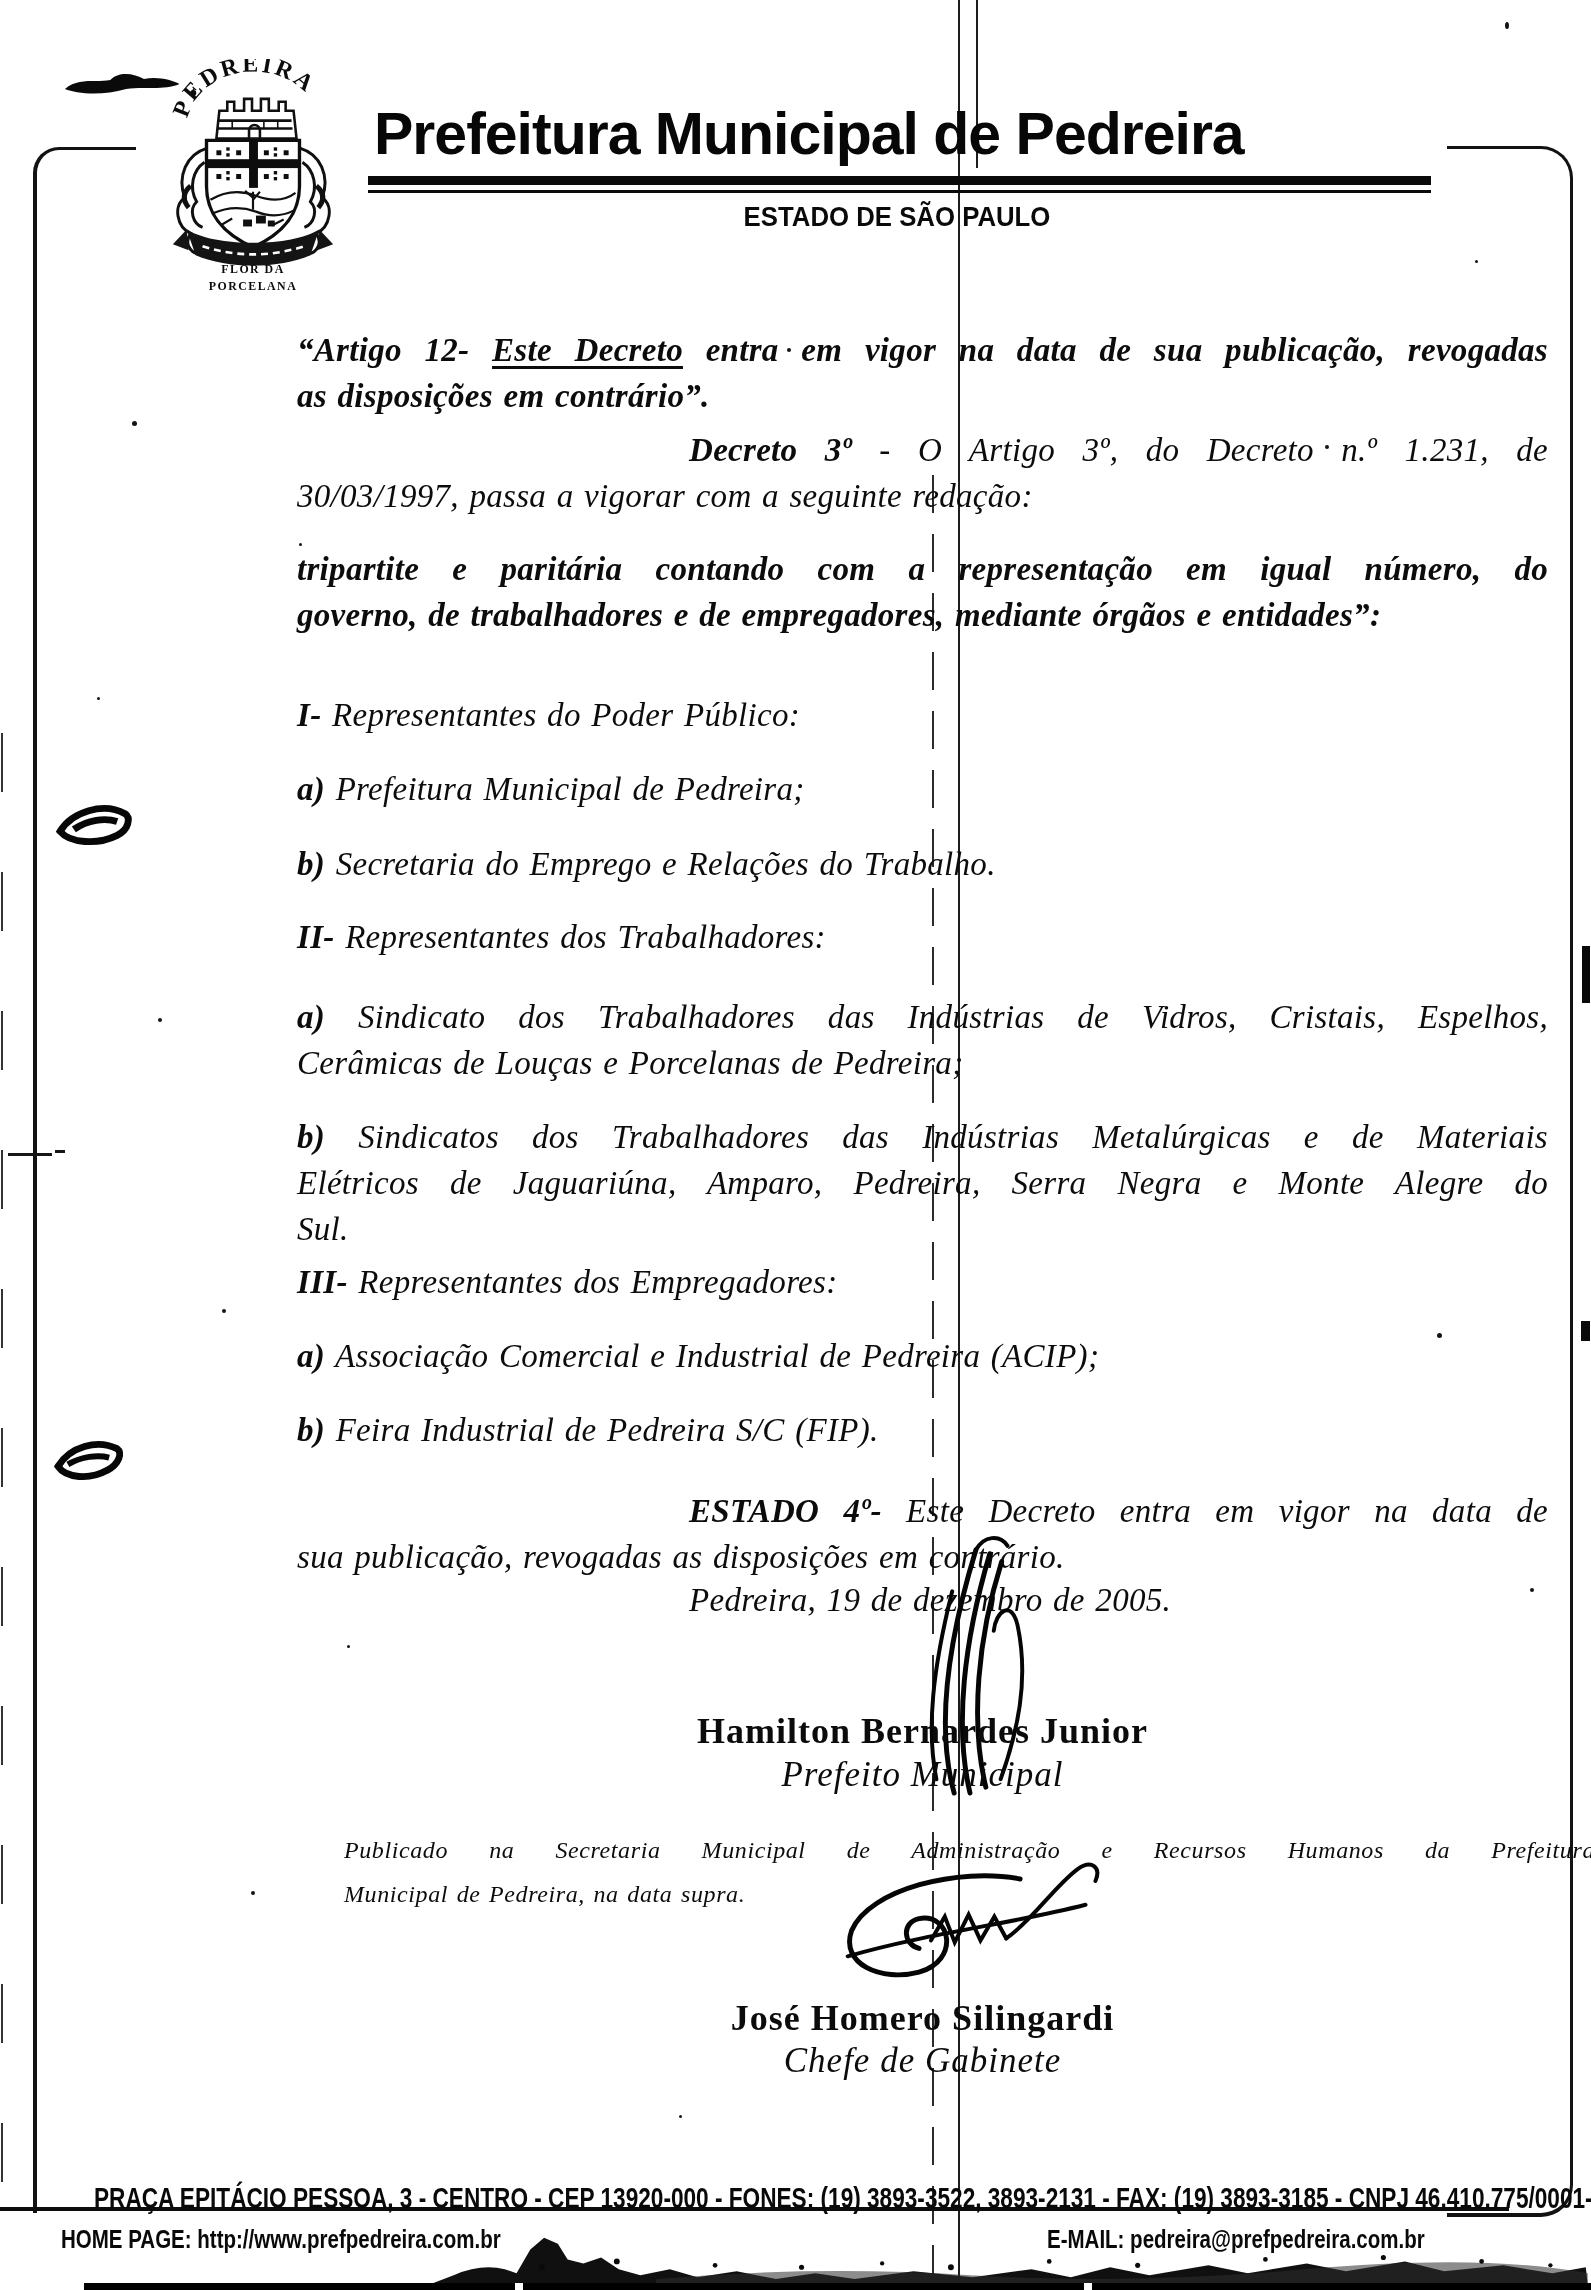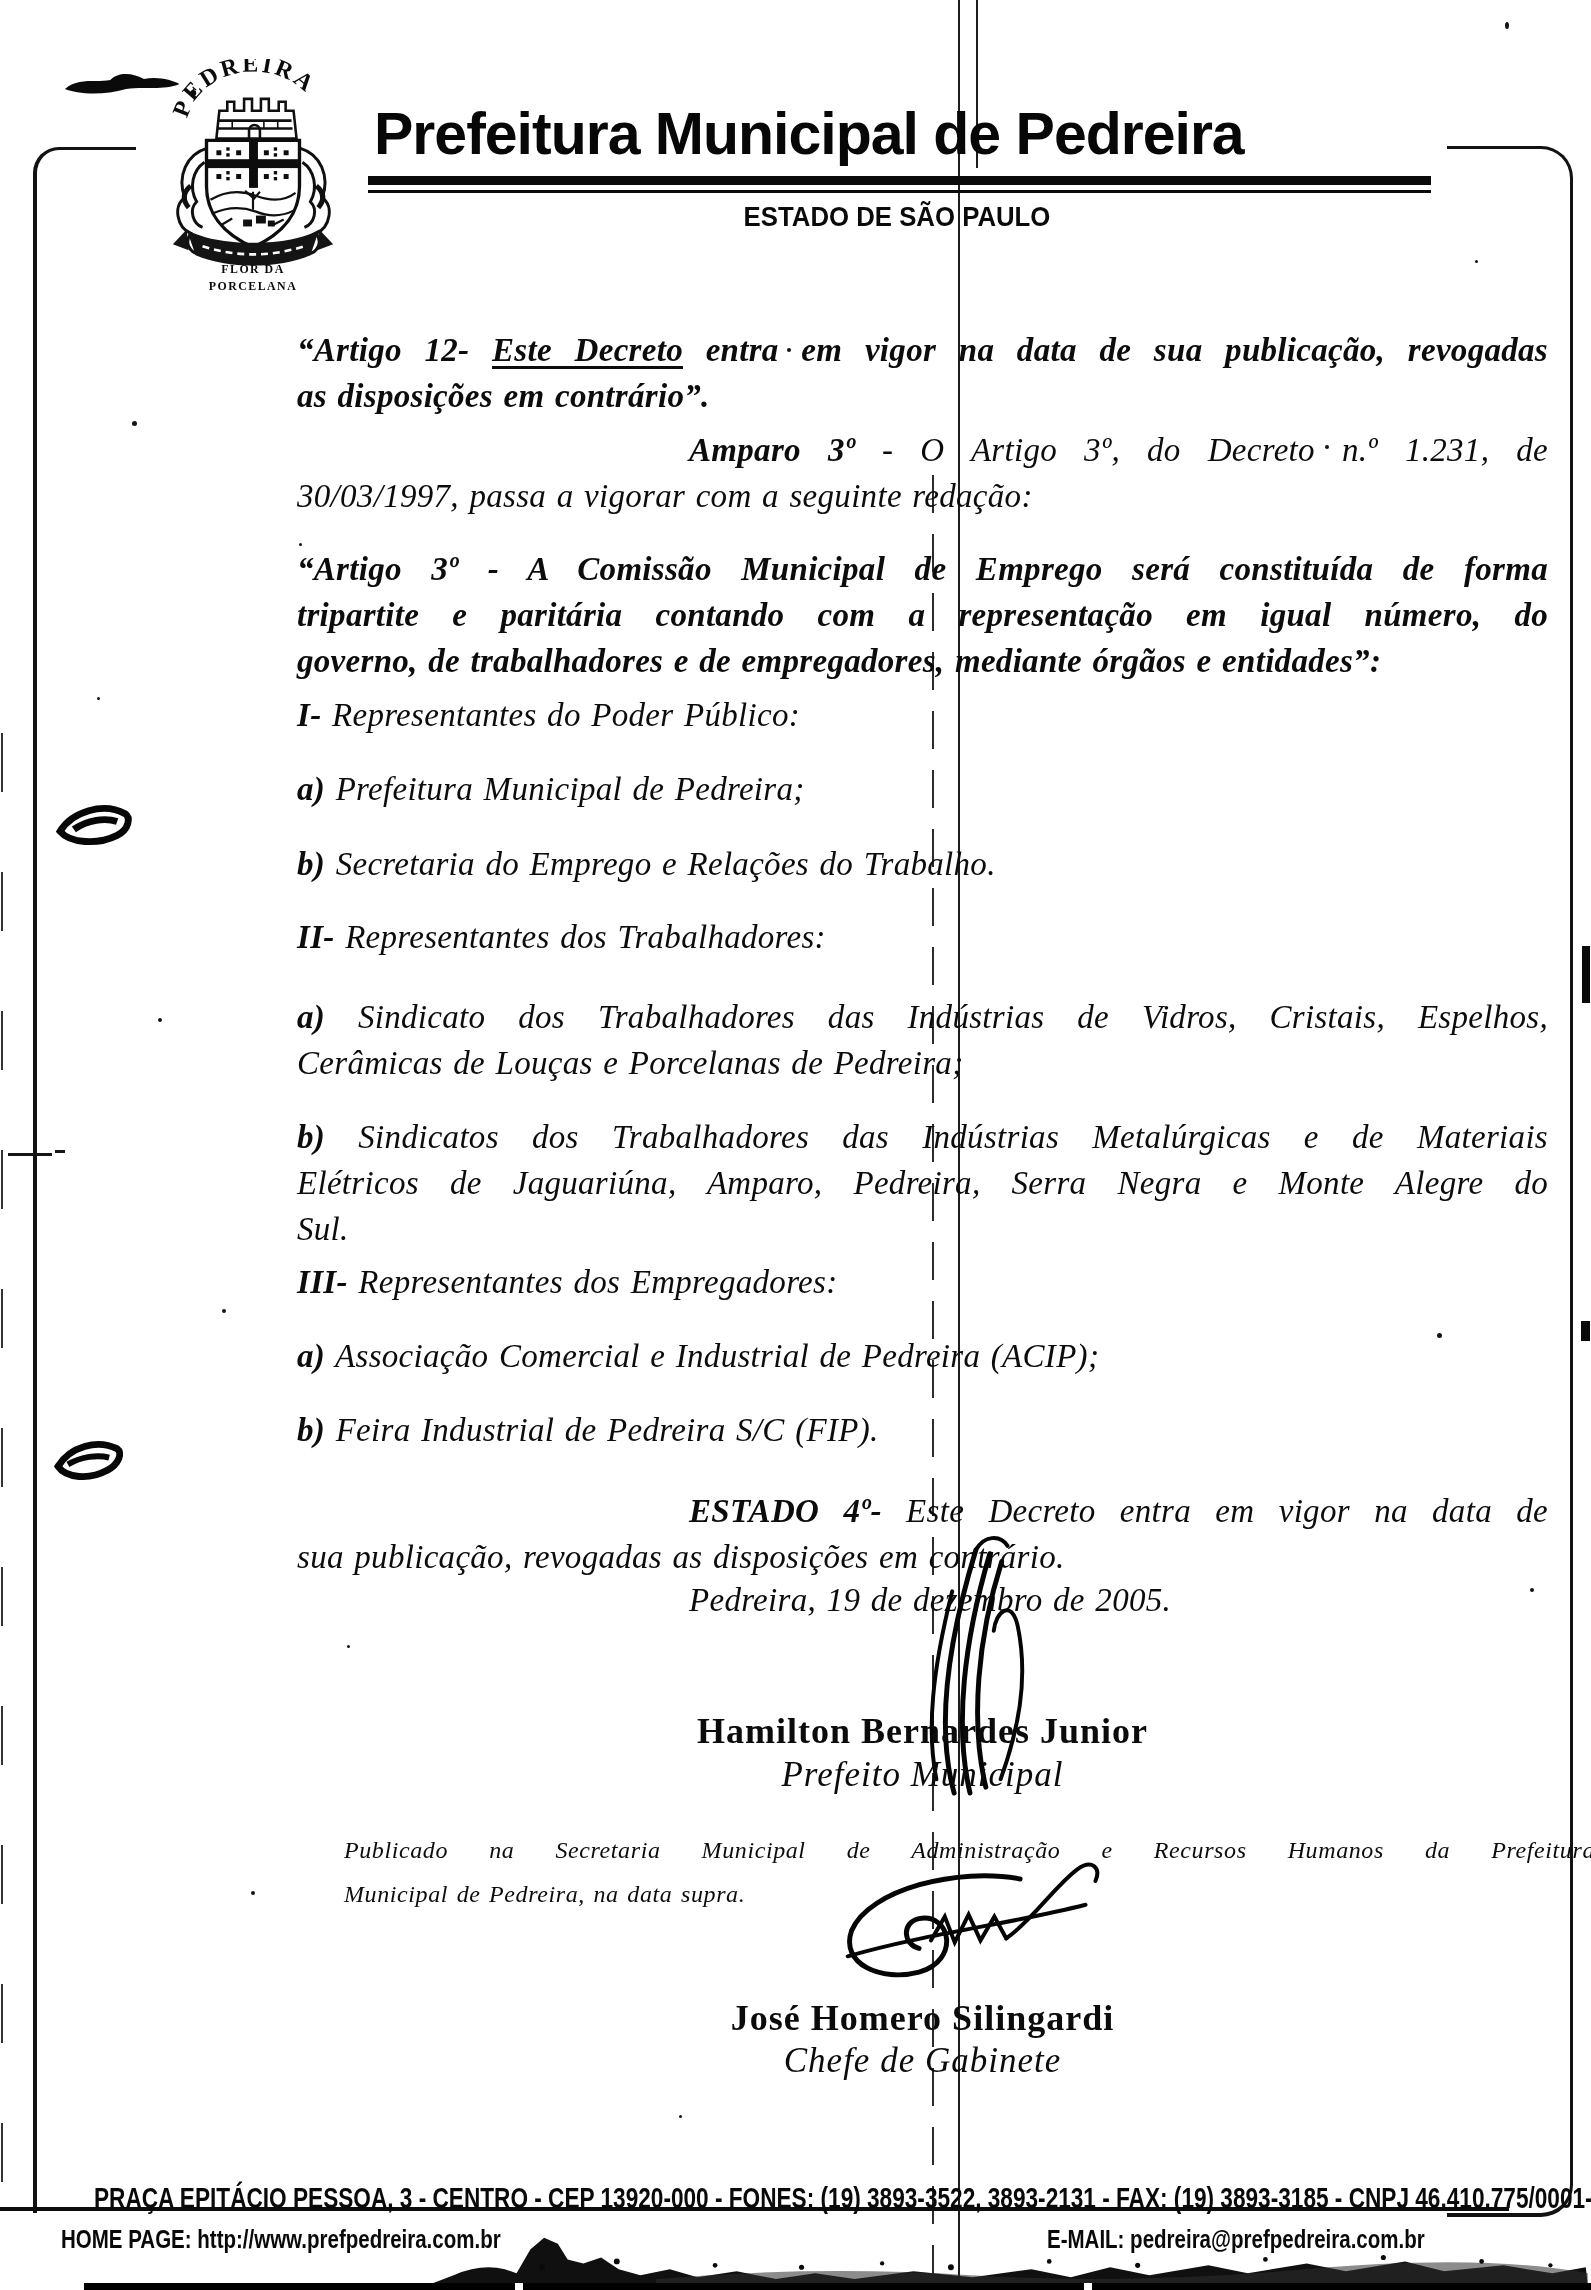--- a/index.html
+++ b/index.html
@@ -146,26 +146,25 @@
   <div class="rule-thick"></div>
   <div class="rule-thin"></div>
   <div class="subtitle">ESTADO DE SÃO PAULO</div>
 
   <div class="para" style="top:327px">
     <div class="ln jl"><b>“Artigo 12- </b><b class="und">Este Decreto</b><b> entra em vigor na data de sua publicação, revogadas</b></div>
     <div class="ln"><b>as disposições em contrário”.</b></div>
   </div>
 
   <div class="para" style="top:427px">
-    <div class="ln jl ind"><b>Amparo 3º</b><span> - O Artigo 3º, do Decreto n.º 1.231, de</span></div>
+    <div class="ln jl ind"><b>Decreto 3º</b><span> - O Artigo 3º, do Decreto n.º 1.231, de</span></div>
     <div class="ln"><span>30/03/1997, passa a vigorar com a seguinte redação:</span></div>
   </div>
 
   <div class="para" style="top:546px">
-    <div class="ln jl"><b>“Artigo 3º - A Comissão Municipal de Emprego será constituída de forma</b></div>
     <div class="ln jl"><b>tripartite e paritária contando com a representação em igual número, do</b></div>
     <div class="ln"><b>governo, de trabalhadores e de empregadores, mediante órgãos e entidades”:</b></div>
   </div>
 
   <div class="para" style="top:692px">
     <div class="ln"><b>I-</b><span> Representantes do Poder Público:</span></div>
   </div>
   <div class="para" style="top:766px">
     <div class="ln"><b>a)</b><span> Prefeitura Municipal de Pedreira;</span></div>
   </div>

